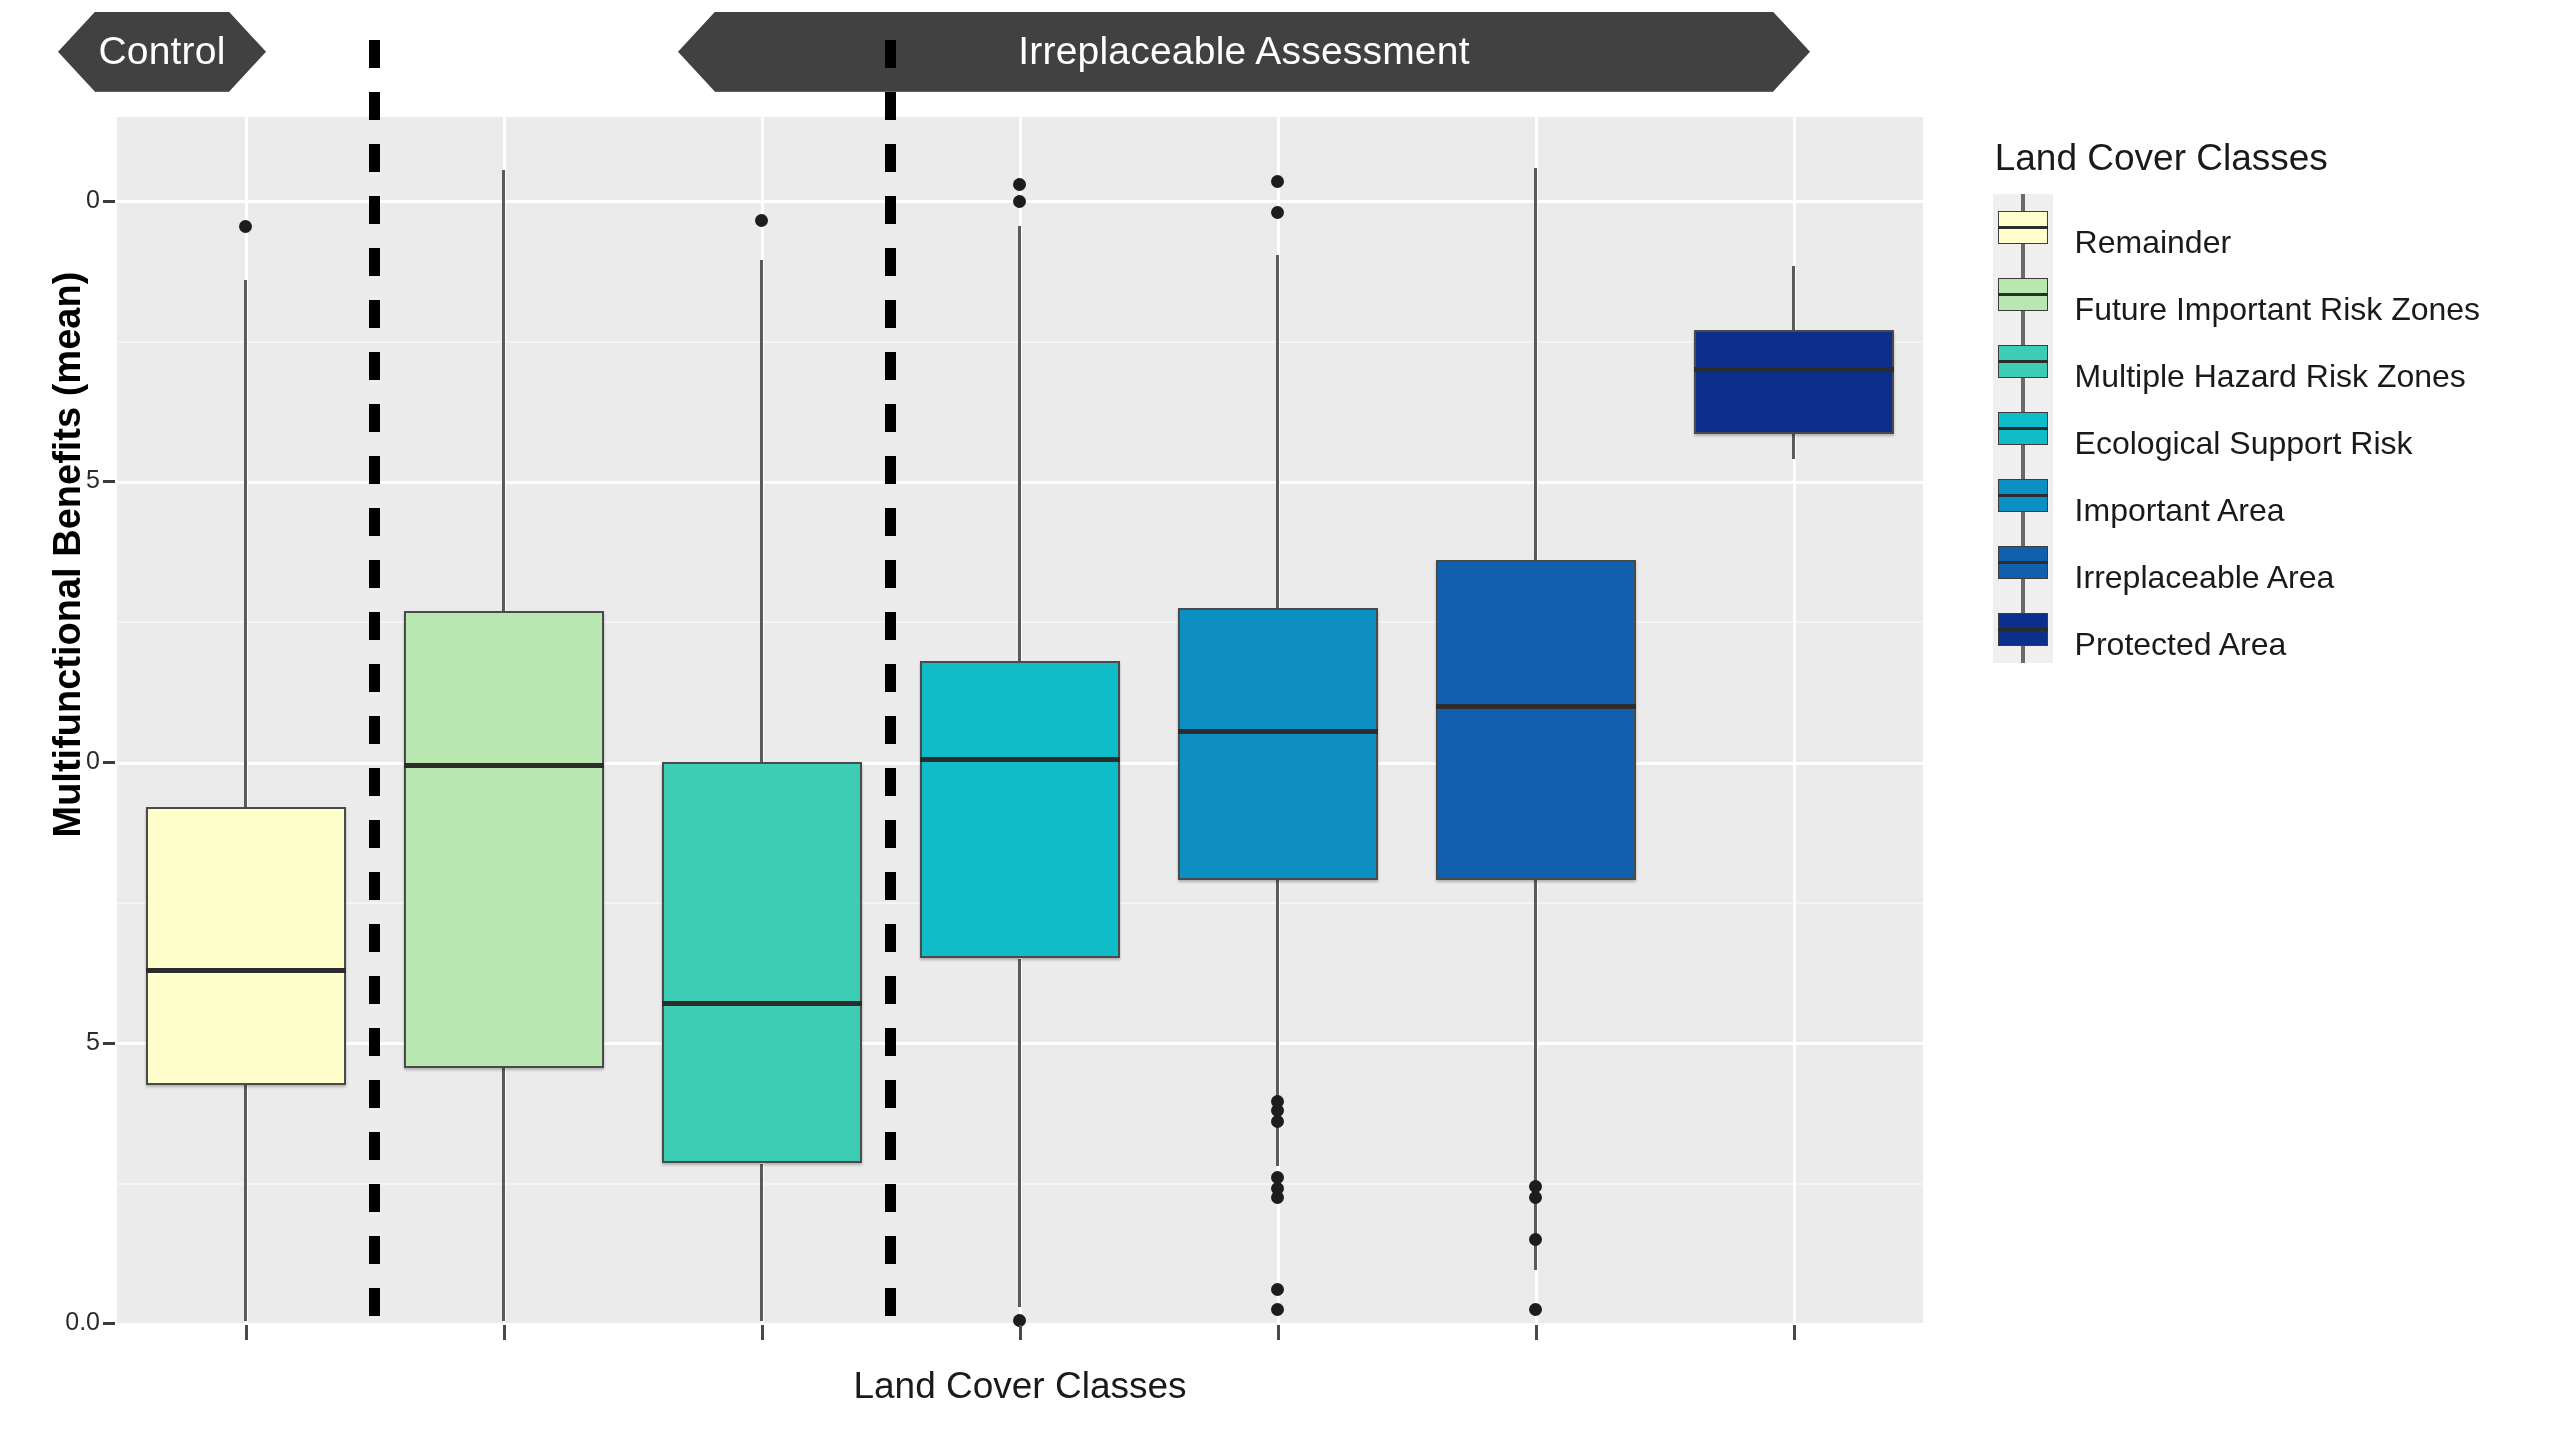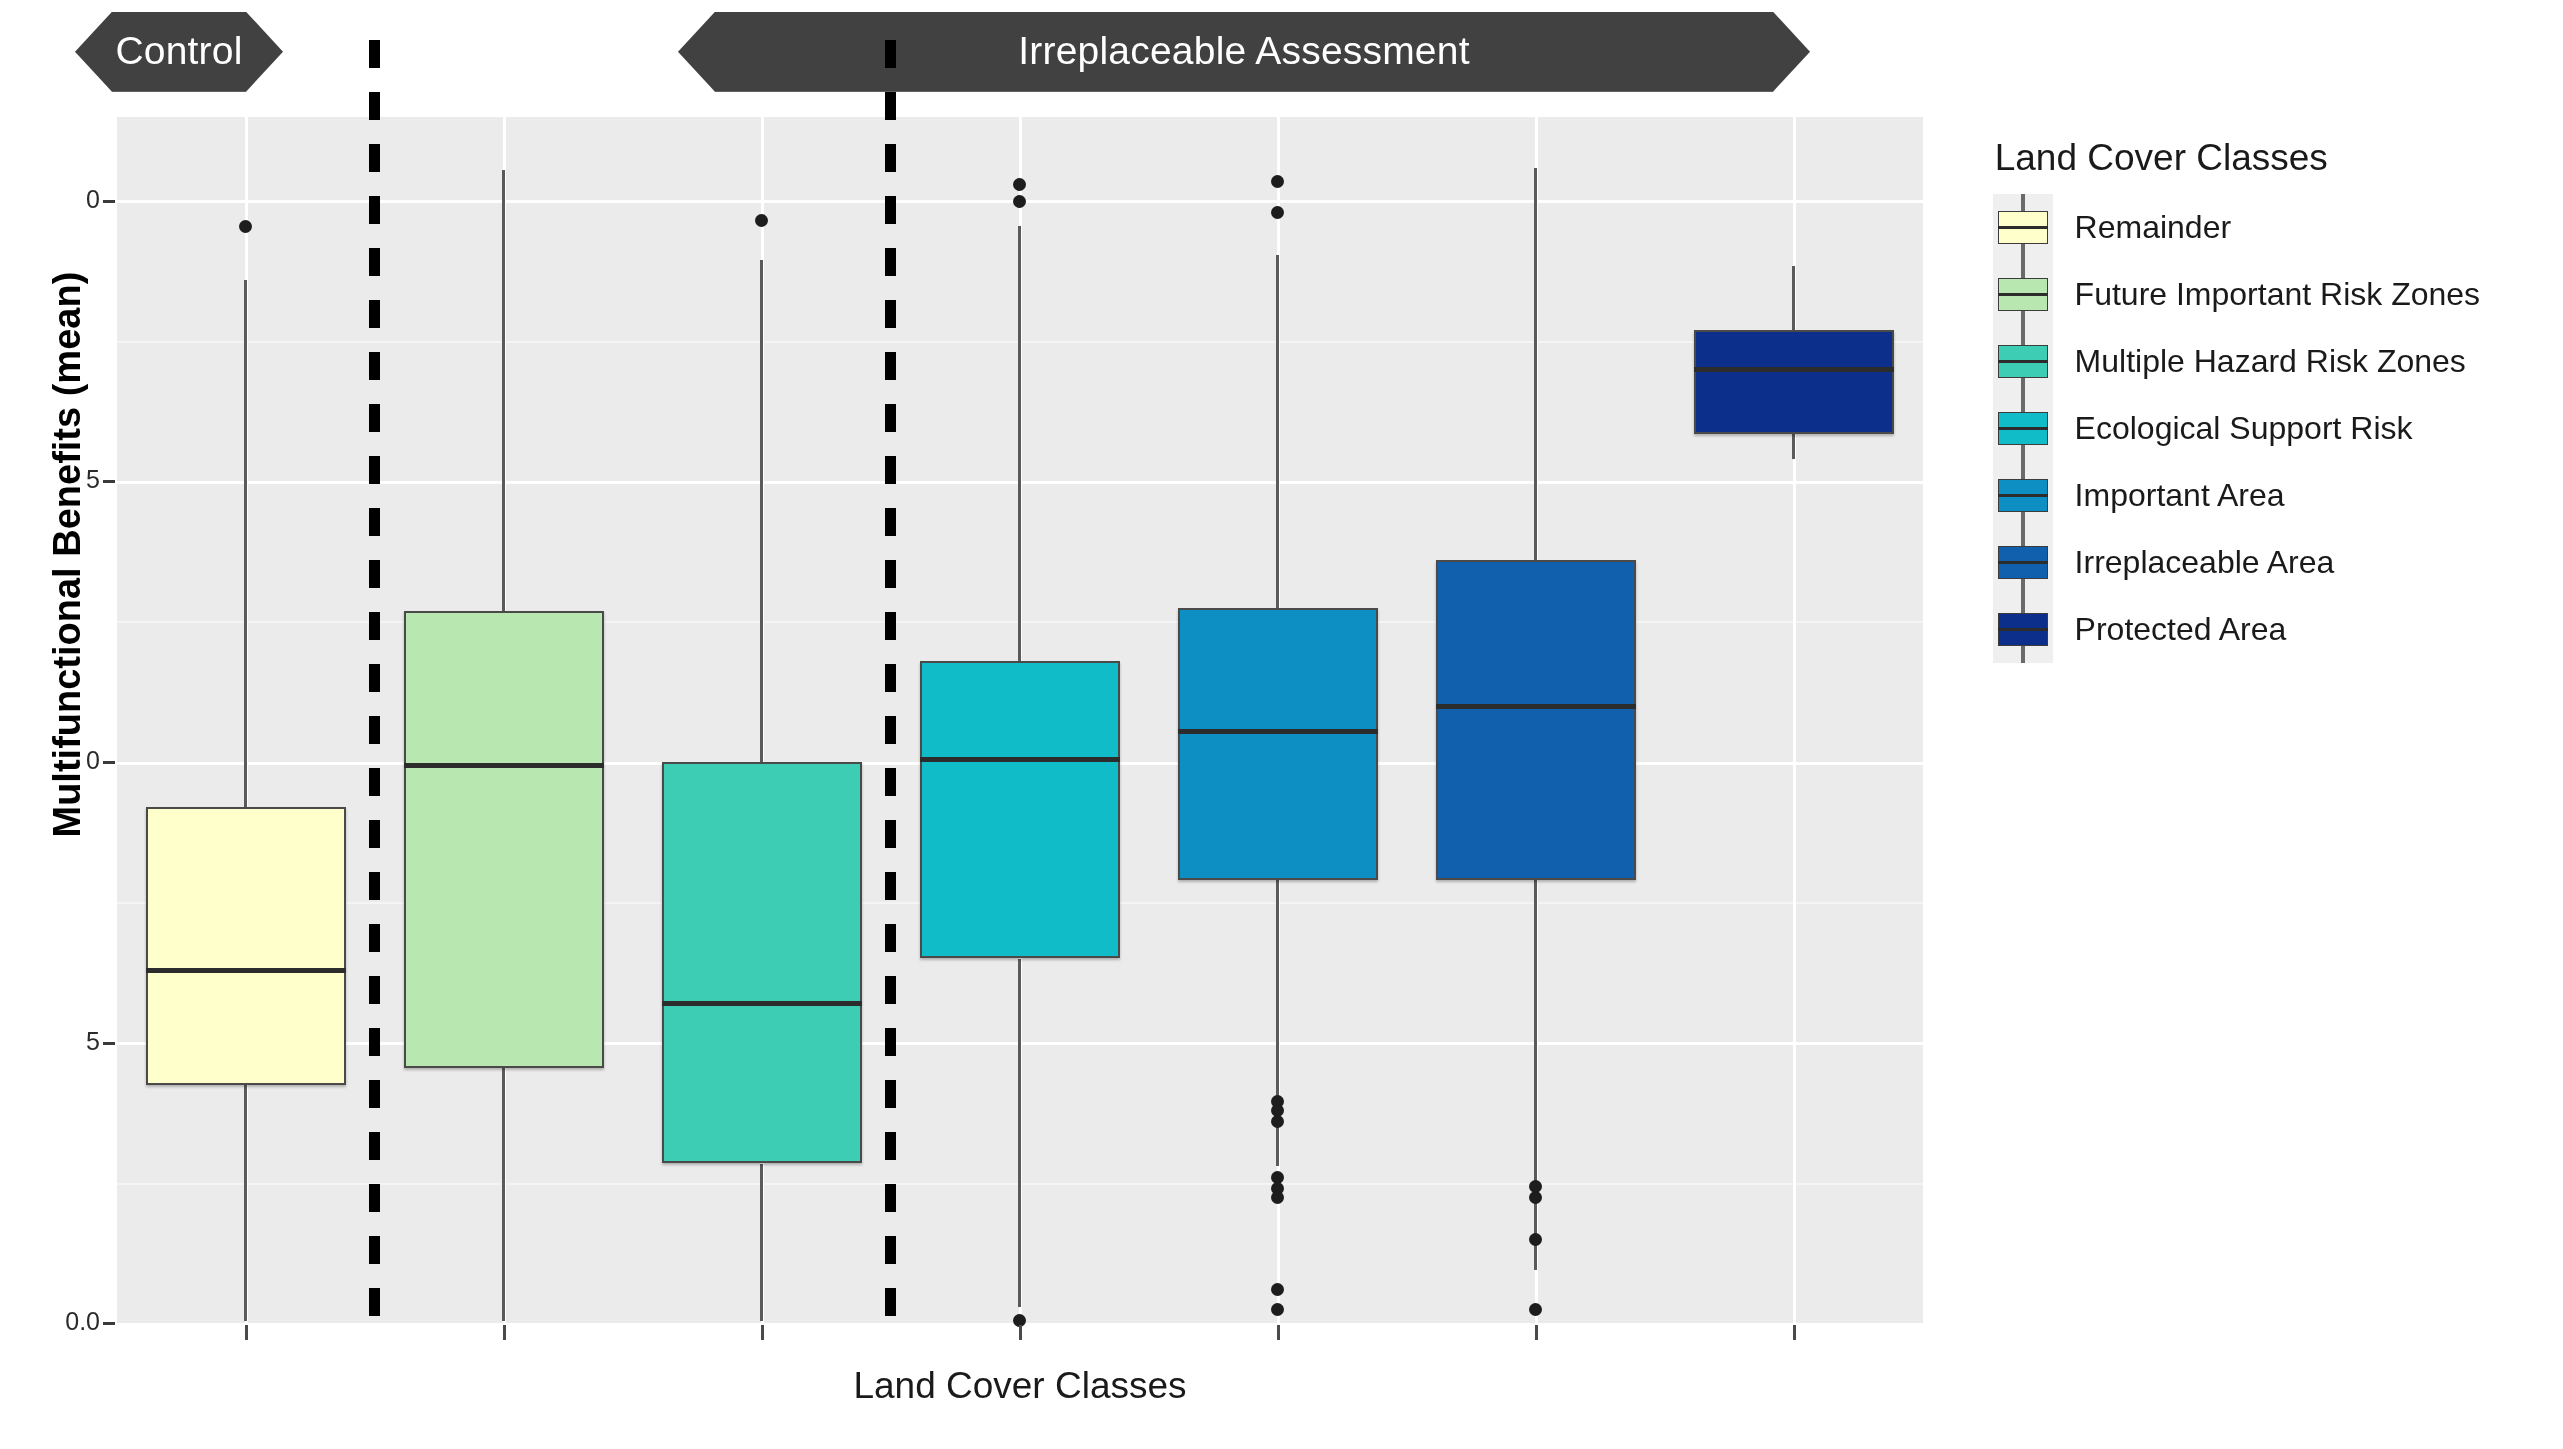--- a/index.html
+++ b/index.html
@@ -43,36 +43,36 @@
            background:#1d1d1d;}
 
   
   .divider{position:absolute;width:10.8px;background-image:
         repeating-linear-gradient(to bottom,#000 0 28px,transparent 28px 52px);}
 
   
   #legend{position:absolute;left:1993px;top:137px;width:549px;}
   #legend-title{font-size:37px;color:#1a1a1a;margin:0 0 15px 1.7px;}
   #legend-keys{position:relative;background:#efefef;width:60px;padding:0;}
-  .legend-row{display:flex;align-items:center;height:67px;}
+  .legend-row{display:flex;align-items:flex-end;height:67px;}
   .legend-key{position:relative;width:60px;height:67px;background:#efefef;
               flex:0 0 60px;}
   .legend-key .kline{position:absolute;left:50%;top:0;width:3.3px;height:100%;
               margin-left:-1.7px;background:#6a6a6a;}
   .legend-key .kbox{position:absolute;left:5px;top:16.6px;width:50px;height:33px;
               border:1.7px solid #3c3c3c;box-sizing:border-box;}
   .legend-key .kmed{position:absolute;left:5px;top:32px;width:50px;height:3.3px;
               background:#2c2c2c;}
   .legend-label{font-size:32px;color:#1a1a1a;margin-left:21.6px;white-space:nowrap;}
 </style>
 </head>
 <body>
 
 <div id="banner-row">
-    <div class="banner" style="left: 75px; width: 208px; text-align: right;">
+    <div class="banner" style="left: 58px; width: 208px; text-align: right;">
       <span>Control</span>
     </div>
     <div class="banner" style="left: 678px; width: 1132px;">
       <span>Irreplaceable Assessment</span>
     </div>
   </div>
 
 <div id="y-axis-title">Multifunctional Benefits (mean)</div>
 
 <div id="panel">

